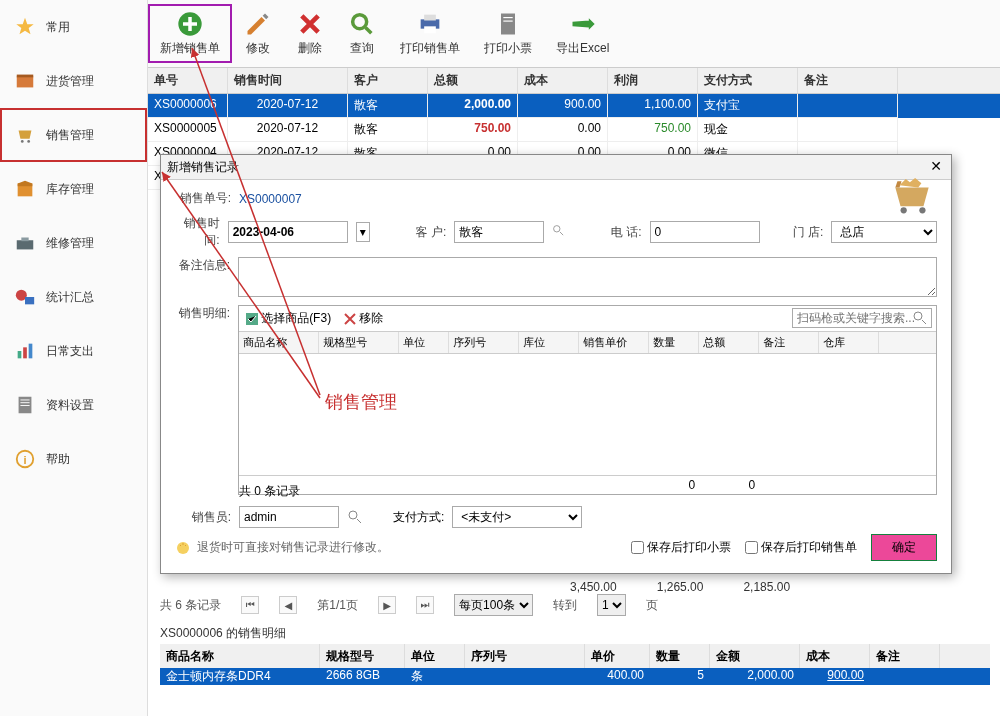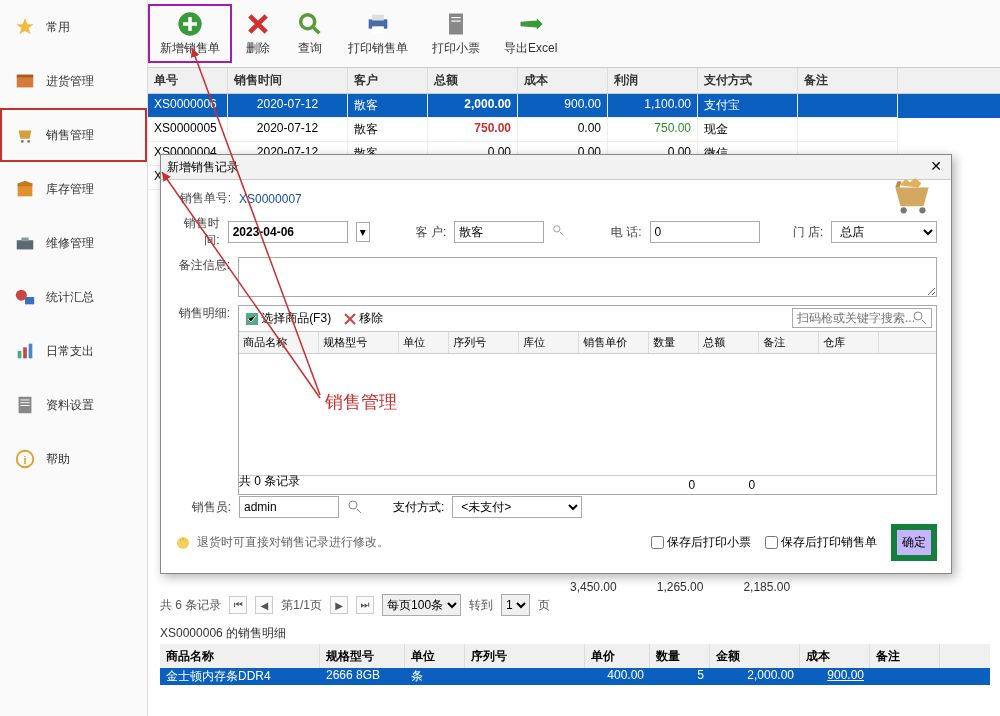--- a/index.html
+++ b/index.html
@@ -34,22 +34,22 @@
     .search-box{position:absolute;right:4px;top:2px;width:140px;height:20px;border:1px solid #aaa;color:#aaa;padding:2px 4px}
     .detail-head{display:grid;grid-template-columns:80px 80px 50px 70px 60px 70px 50px 60px 60px 60px;background:#f5f5f5;border-bottom:1px solid #ccc}
     .detail-head div{padding:3px 4px;border-right:1px solid #ddd;font-size:11px}
     .detail-foot{position:absolute;bottom:0;left:0;right:0;border-top:1px solid #ccc;display:grid;grid-template-columns:80px 80px 50px 70px 60px 70px 50px 60px 60px 60px}
     .detail-foot div{padding:2px 4px;text-align:right}
     .dlg-bottom{position:absolute;bottom:6px;left:14px;right:14px}
     .dlg-row{display:flex;align-items:center;gap:8px;margin-bottom:6px}
     .hint{color:#666;display:flex;align-items:center;gap:6px}
     .right{margin-left:auto;display:flex;gap:14px;align-items:center}
     .cb{display:flex;align-items:center;gap:3px}
-    .ok-btn{background:#c4b5fd;border:6px solid #15803d;padding:4px 5px;cursor:pointer}
-    .pager{position:absolute;left:160px;top:594px;right:10px;display:flex;align-items:center;gap:8px;color:#555}
+    .ok-btn{background:#ec4899;border:1px solid #15803d;padding:4px 20px;cursor:pointer}
+    .pager{position:absolute;left:160px;top:594px;right:10px;display:flex;align-items:center;gap:20px;color:#555}
     .pager select{border:1px solid #aaa;height:22px}
     .pgbtn{width:18px;height:18px;border:1px solid #ccc;background:#fafafa;display:flex;align-items:center;justify-content:center;cursor:pointer;font-size:10px}
     .detail-title{position:absolute;left:160px;top:625px;color:#333}
     .grid2-head{position:absolute;left:160px;top:644px;right:10px;display:grid;grid-template-columns:160px 85px 60px 120px 65px 60px 90px 70px 70px;background:#f0f0f0}
     .grid2-head div{padding:4px 6px;border-right:1px solid #ddd;border-bottom:1px solid #ccc;font-weight:bold}
     .grid2-row{position:absolute;left:160px;top:668px;right:10px;display:grid;grid-template-columns:160px 85px 60px 120px 65px 60px 90px 70px 70px;background:#0a5fbf;color:#fff}
     .grid2-row div{padding:0 6px}
     .annotation{position:absolute;color:#c73030;font-size:18px;font-family:SimSun;font-weight:400}
     .arrow-line{position:absolute;stroke:#c73030;stroke-width:1.5;fill:none}
     .pay-link{text-decoration:underline}
@@ -129,20 +129,27 @@
 </div>
 
 <div class="main">
   <div class="toolbar">
     <div class="tbtn primary">
         <span class="tb-icon"><svg viewBox="0 0 24 24">
             <circle fill="#3a9a3a" cx="12" cy="12" r="10"></circle>
             <path stroke="#fff" stroke-width="3" d="M12 6v12M6 12h12"></path>
           </svg></span>
         <small>新增销售单</small>
+      </div>
+    <div class="tbtn">
+        <span class="tb-icon"><svg viewBox="0 0 24 24">
+            <path fill="#d68030" d="M3 18l12-12 3 3L6 21H3z"></path>
+            <path fill="#888" d="M16 5l3 3 2-2-3-3z"></path>
+          </svg></span>
+        <small>修改</small>
       </div>
     <div class="tbtn">
         <span class="tb-icon"><svg viewBox="0 0 24 24">
             <path stroke="#d03030" stroke-width="4" d="M5 5l14 14M19 5L5 19"></path>
           </svg></span>
         <small>删除</small>
       </div>
     <div class="tbtn">
         <span class="tb-icon"><svg viewBox="0 0 24 24">
             <circle fill="none" stroke="#5a9a3a" stroke-width="3" cx="10" cy="10" r="6"></circle>

